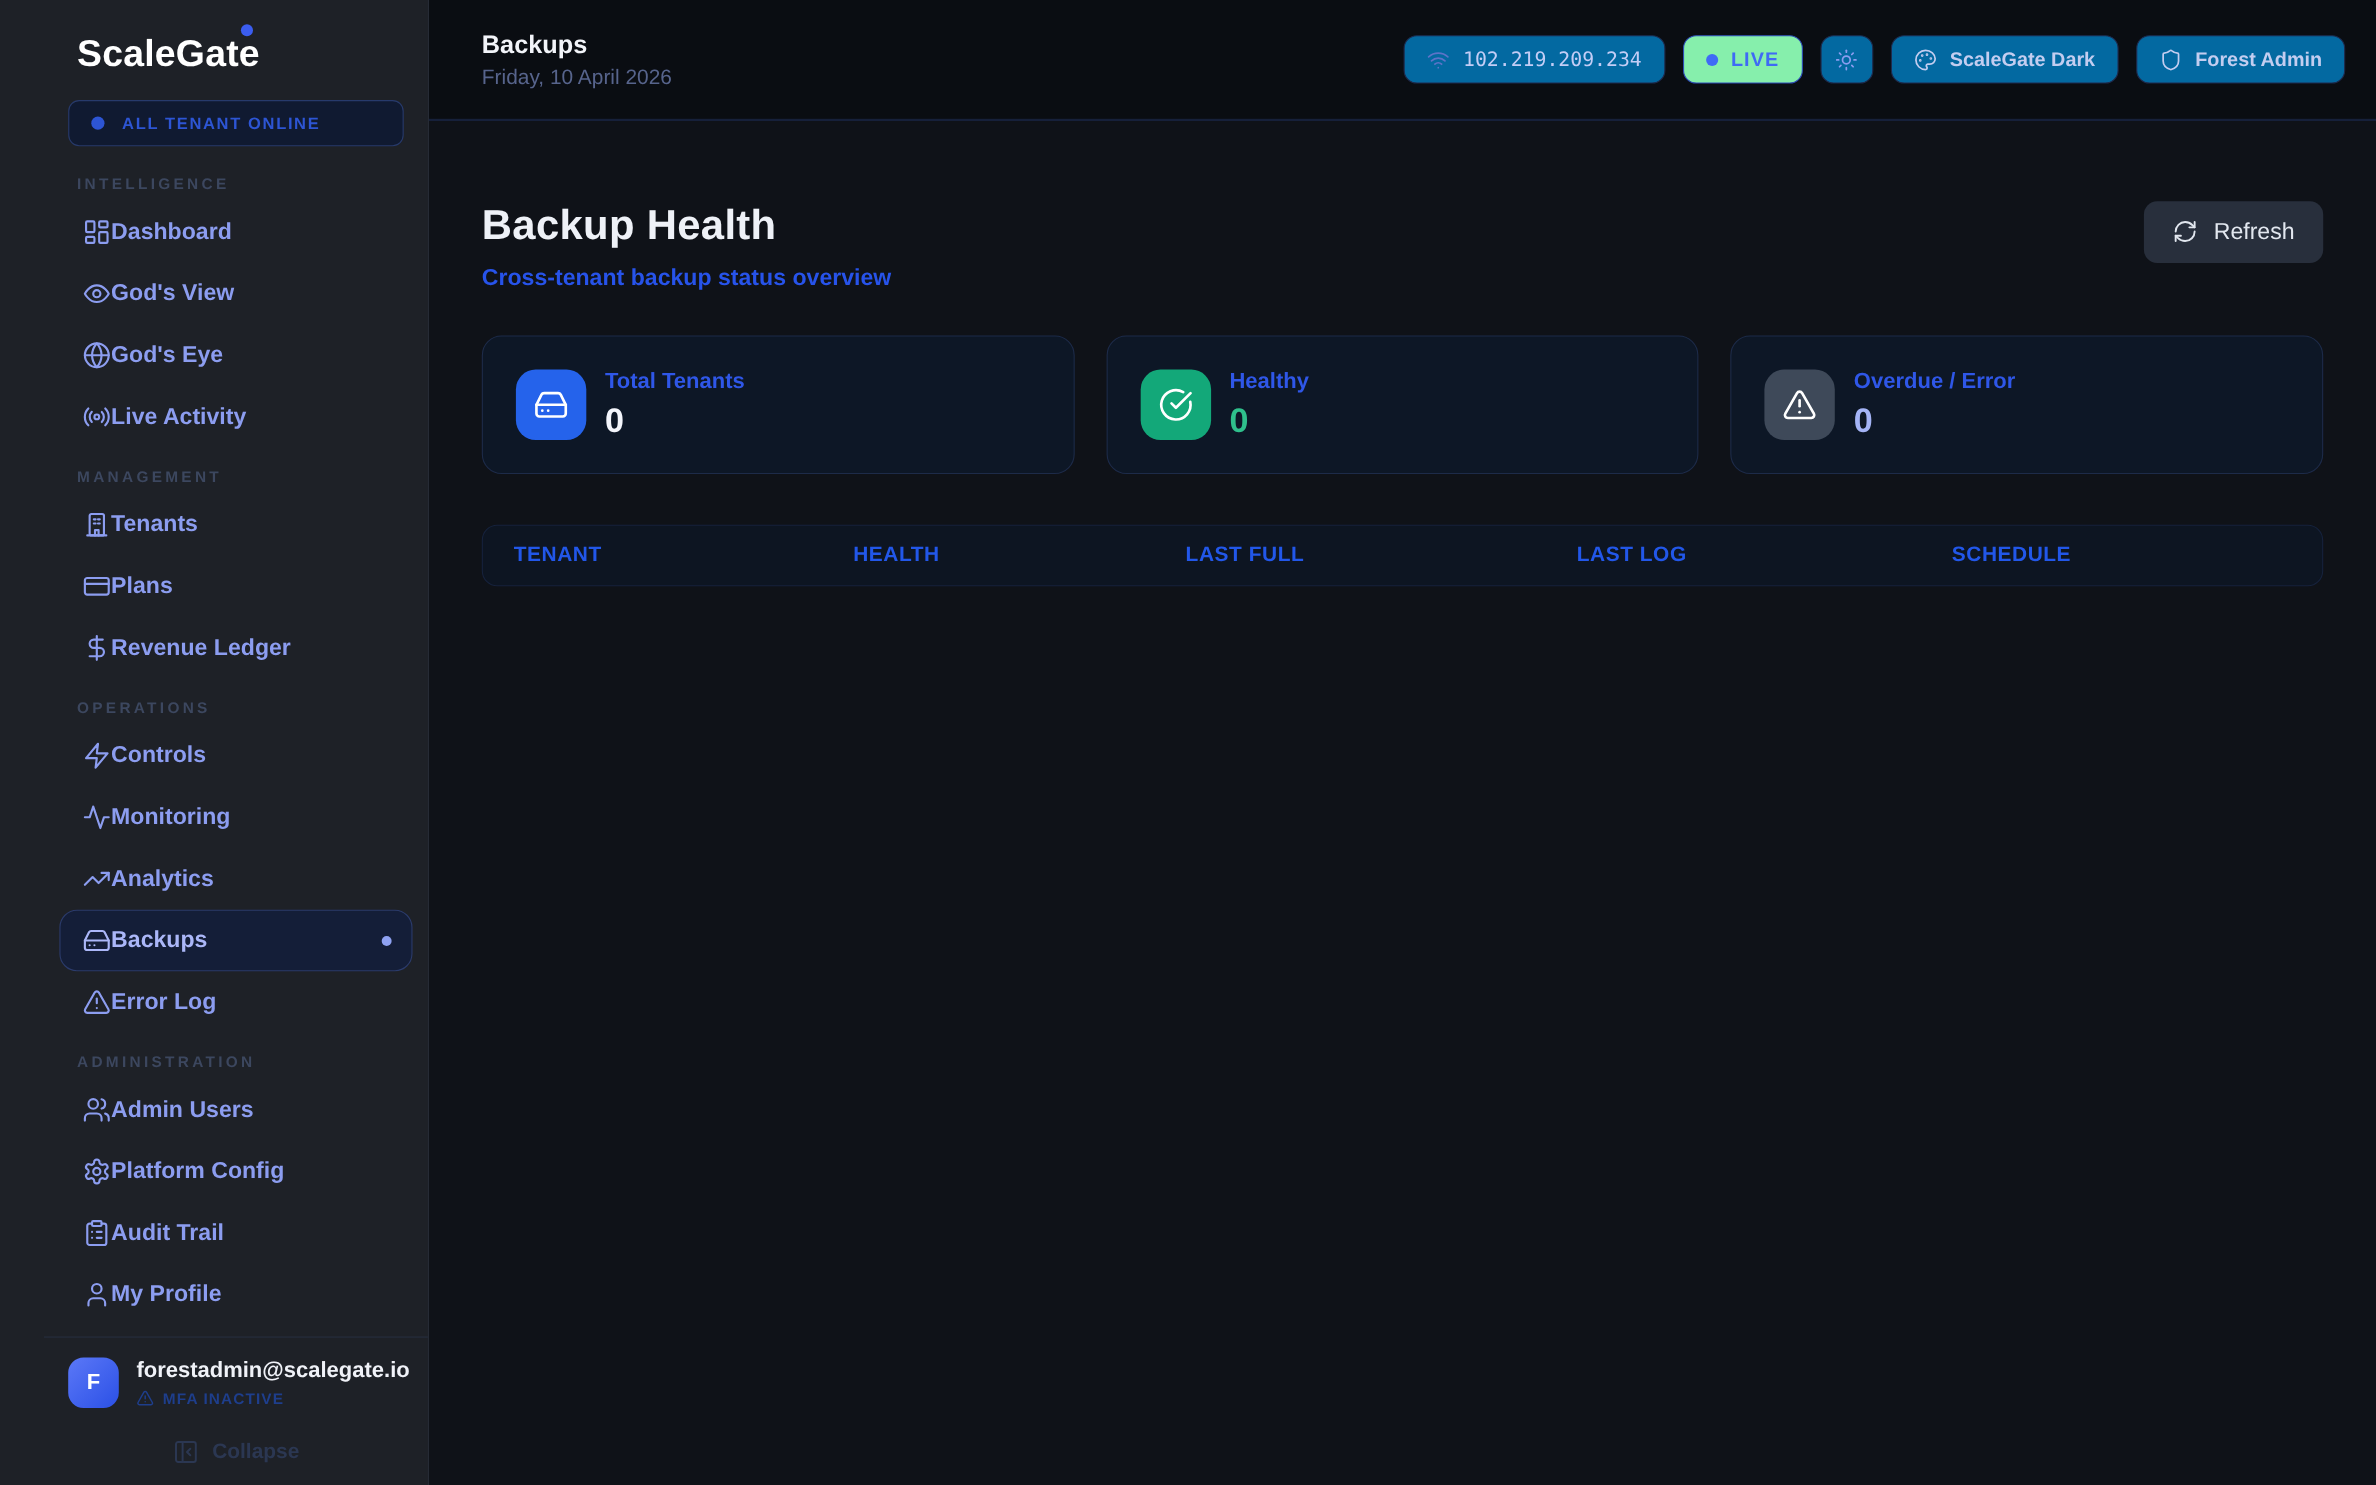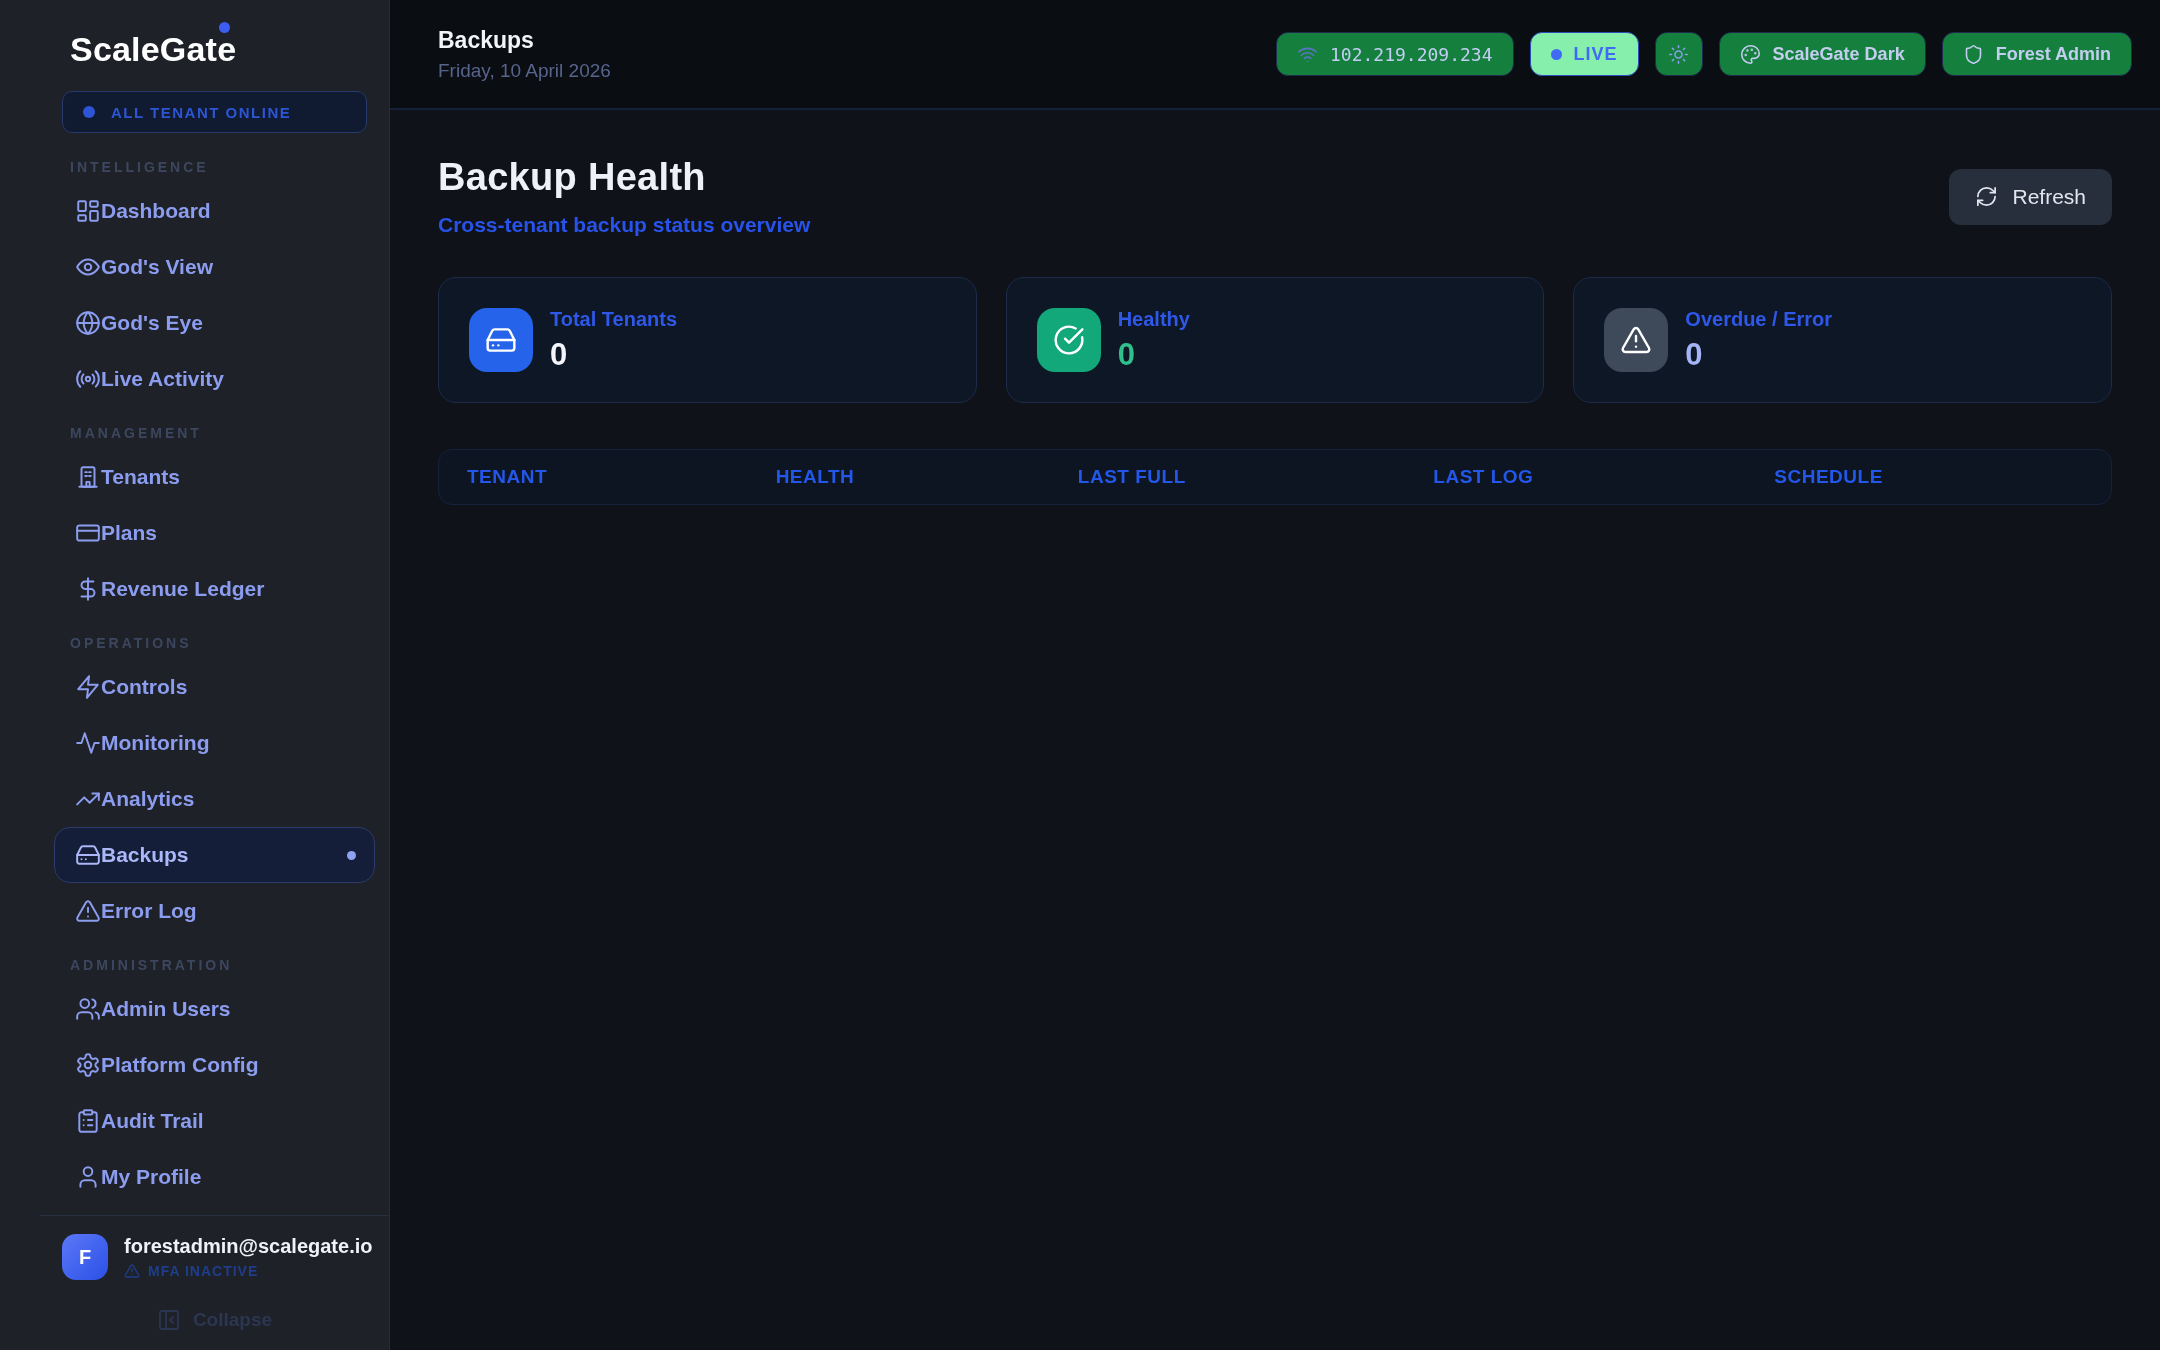--- a/index.html
+++ b/index.html
@@ -61,33 +61,33 @@
   .main { flex:1; display:flex; flex-direction:column; background:#0a0d12; }
   .topbar {
     height:110px; flex:none; display:flex; align-items:center; justify-content:space-between;
     padding:0 28px 0 48px; border-bottom:2px solid #16203a; background:#0a0d12;
   }
   .tb-title { font-size:23px; font-weight:700; color:#f2f4f9; }
   .tb-date { margin-top:6px; font-size:19px; color:#57648c; }
   .tb-right { display:flex; align-items:center; gap:16px; }
   .pill {
     height:44px; display:inline-flex; align-items:center; gap:12px; padding:0 20px;
-    background:#15803d; border:1px solid #1e2b4e; border-radius:12px;
+    background:#0369a1; border:1px solid #1e2b4e; border-radius:12px;
     color:#c3cdf0; font-size:18px; font-weight:600; cursor:pointer;
   }
   .pill svg { width:21px; height:21px; }
   .pill.ip { font-family:"DejaVu Sans Mono", monospace; font-weight:400; color:#c3cdf6; }
   .pill.ip svg { color:#5d73c8; }
   .pill.live { background:#86efac; border-color:#2e4cb8; color:#3f6af5; font-weight:700; letter-spacing:1px; }
   .live-dot { width:11px; height:11px; border-radius:50%; background:#3f6af5; }
   .pill.iconbtn { width:48px; padding:0; justify-content:center; color:#8b9cf0; }
   
   .content { flex:1; background:#0f1218; padding:46px 48px 0 48px; }
   .head-row { display:flex; align-items:center; justify-content:space-between; margin-bottom:40px; }
-  .page-title { font-size:38px; font-weight:800; color:#eef1f7; letter-spacing:.3px; }
+  .page-title { font-size:38px; font-weight:800; color:#eef1f7; letter-spacing:.3px;margin-top:28px; }
   .page-subtitle { margin-top:14px; font-size:21px; font-weight:600; color:#2753ea; }
   .refresh-btn {
     height:56px; padding:0 26px; display:inline-flex; align-items:center; gap:14px;
     background:#282f3c; border:none; border-radius:12px; cursor:pointer;
     color:#e2e7ef; font-size:21px; font-family:inherit;
   }
   .refresh-btn svg { width:23px; height:23px; }
   .cards { display:grid; grid-template-columns:repeat(3,1fr); gap:29px; }
   .card {
     height:126px; background:#0d1726; border:1px solid #1d2b49; border-radius:18px;

